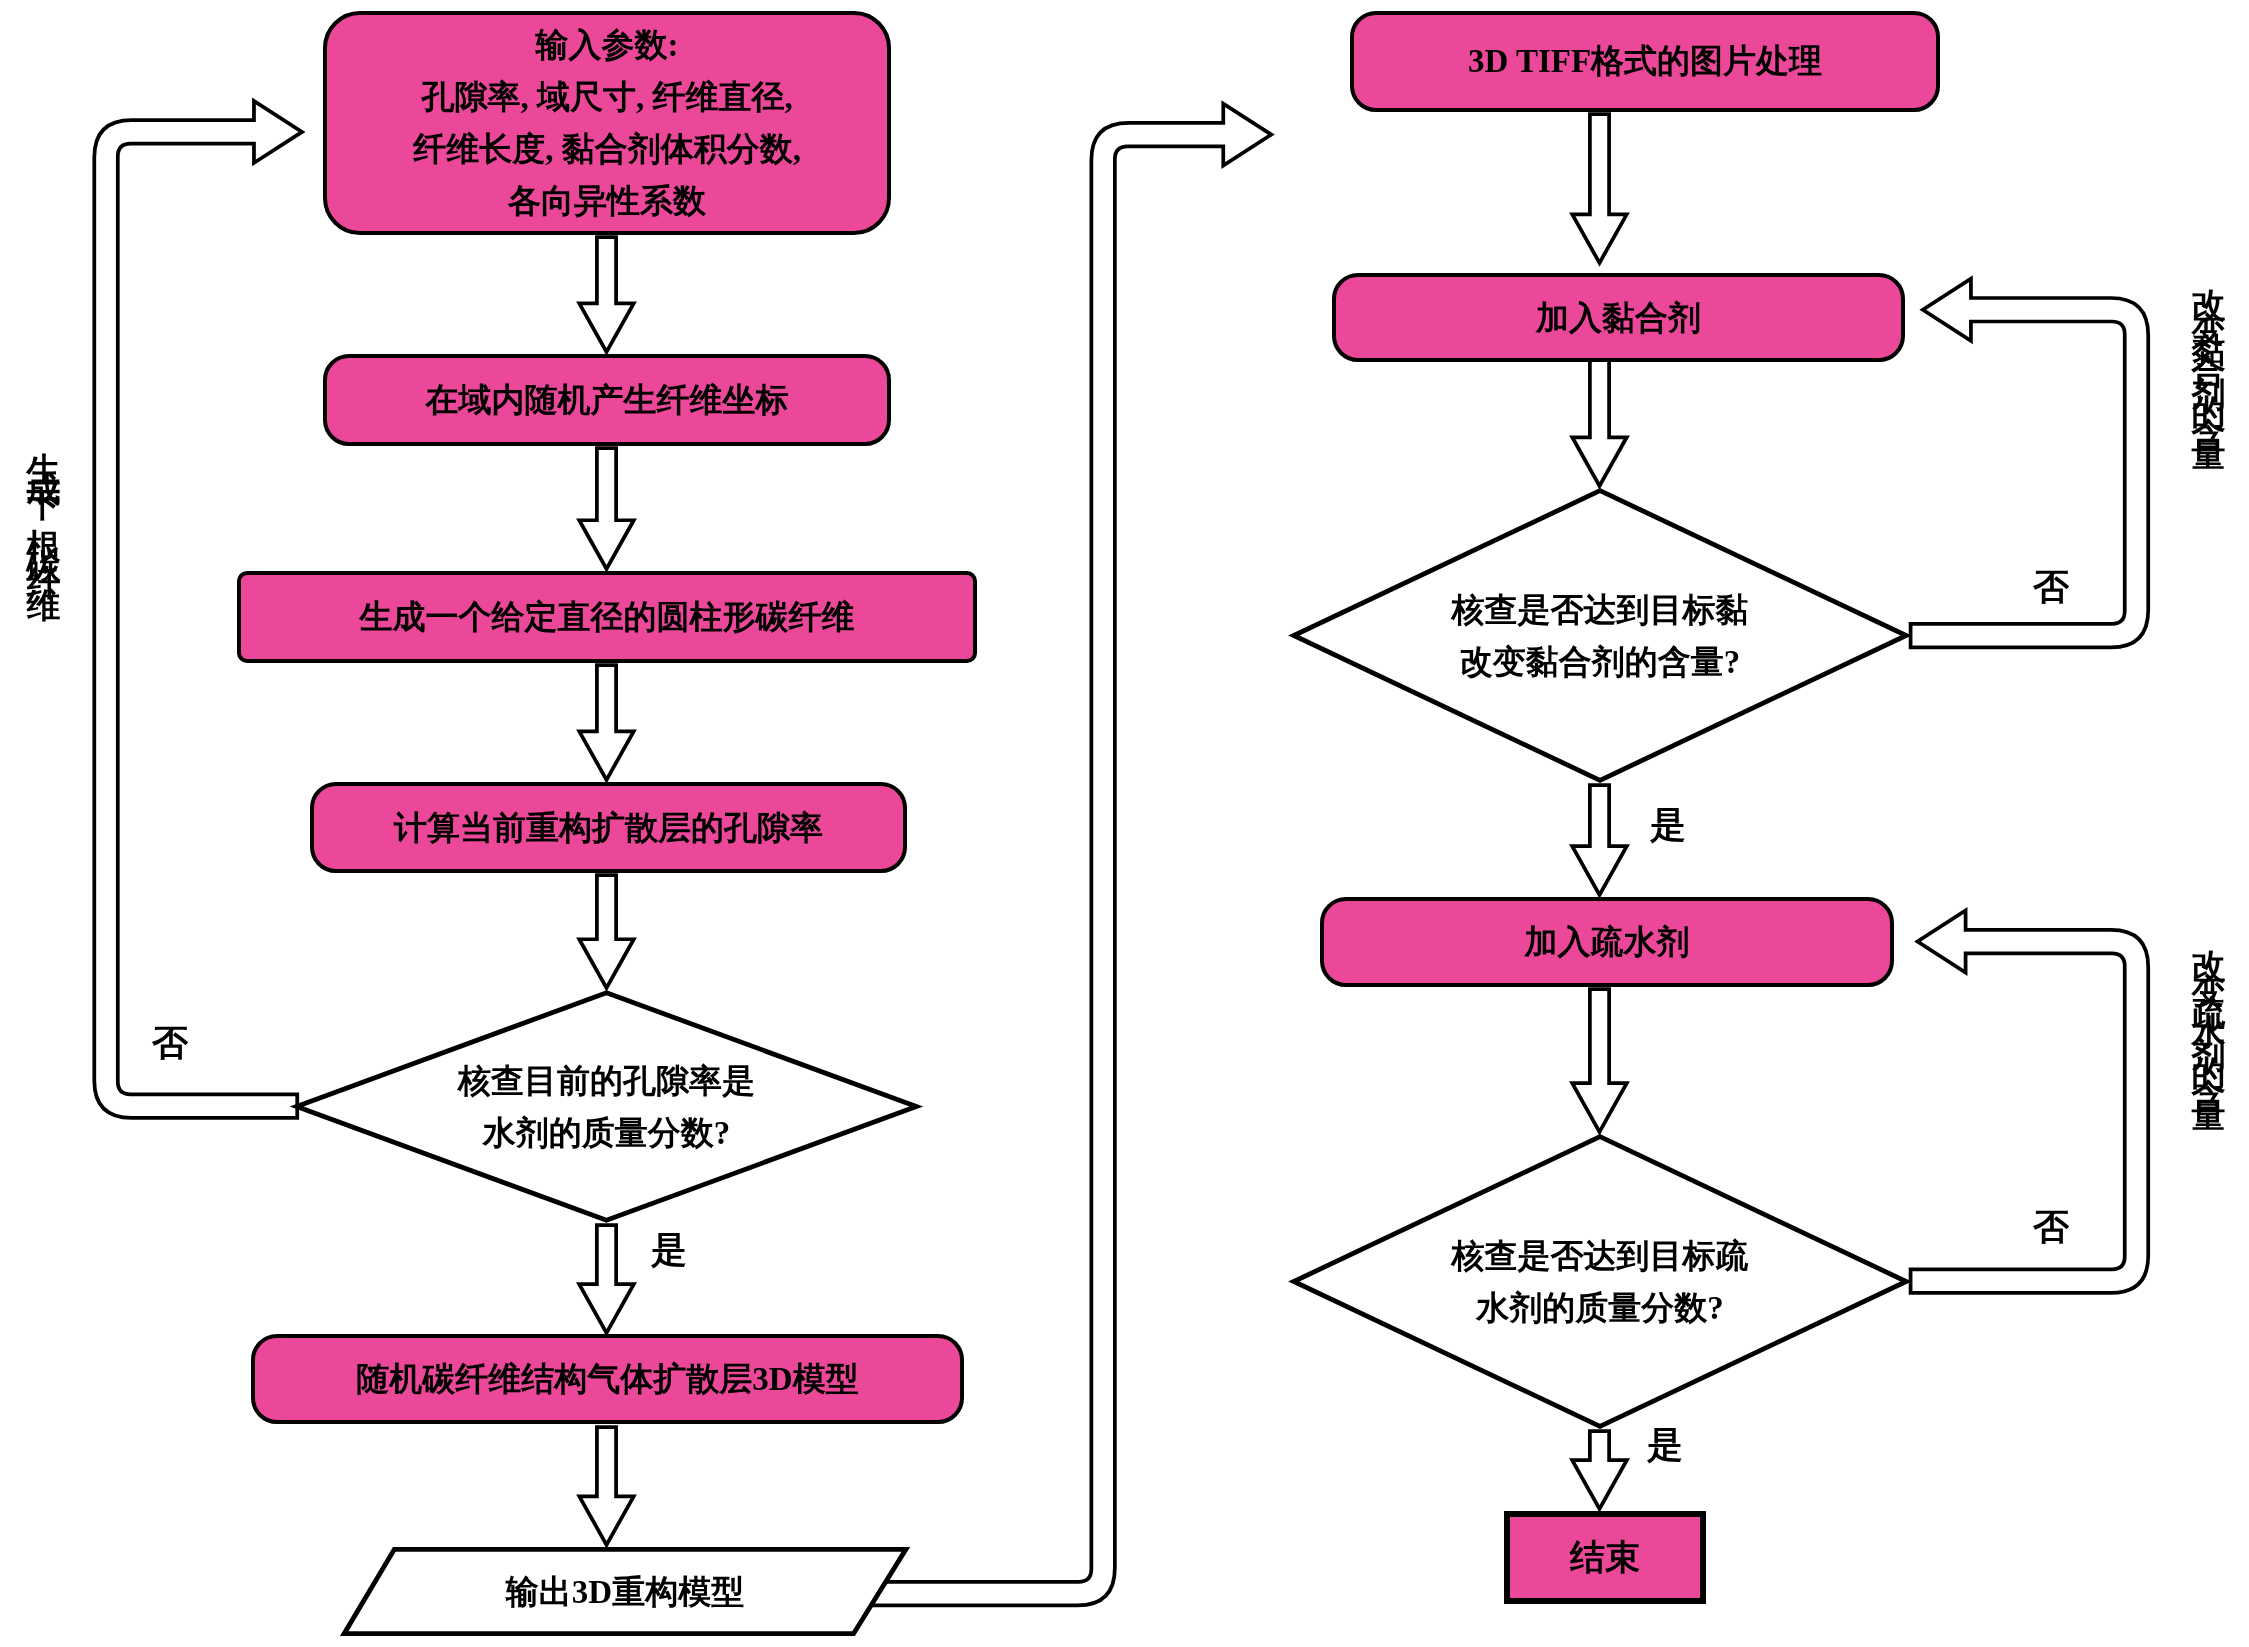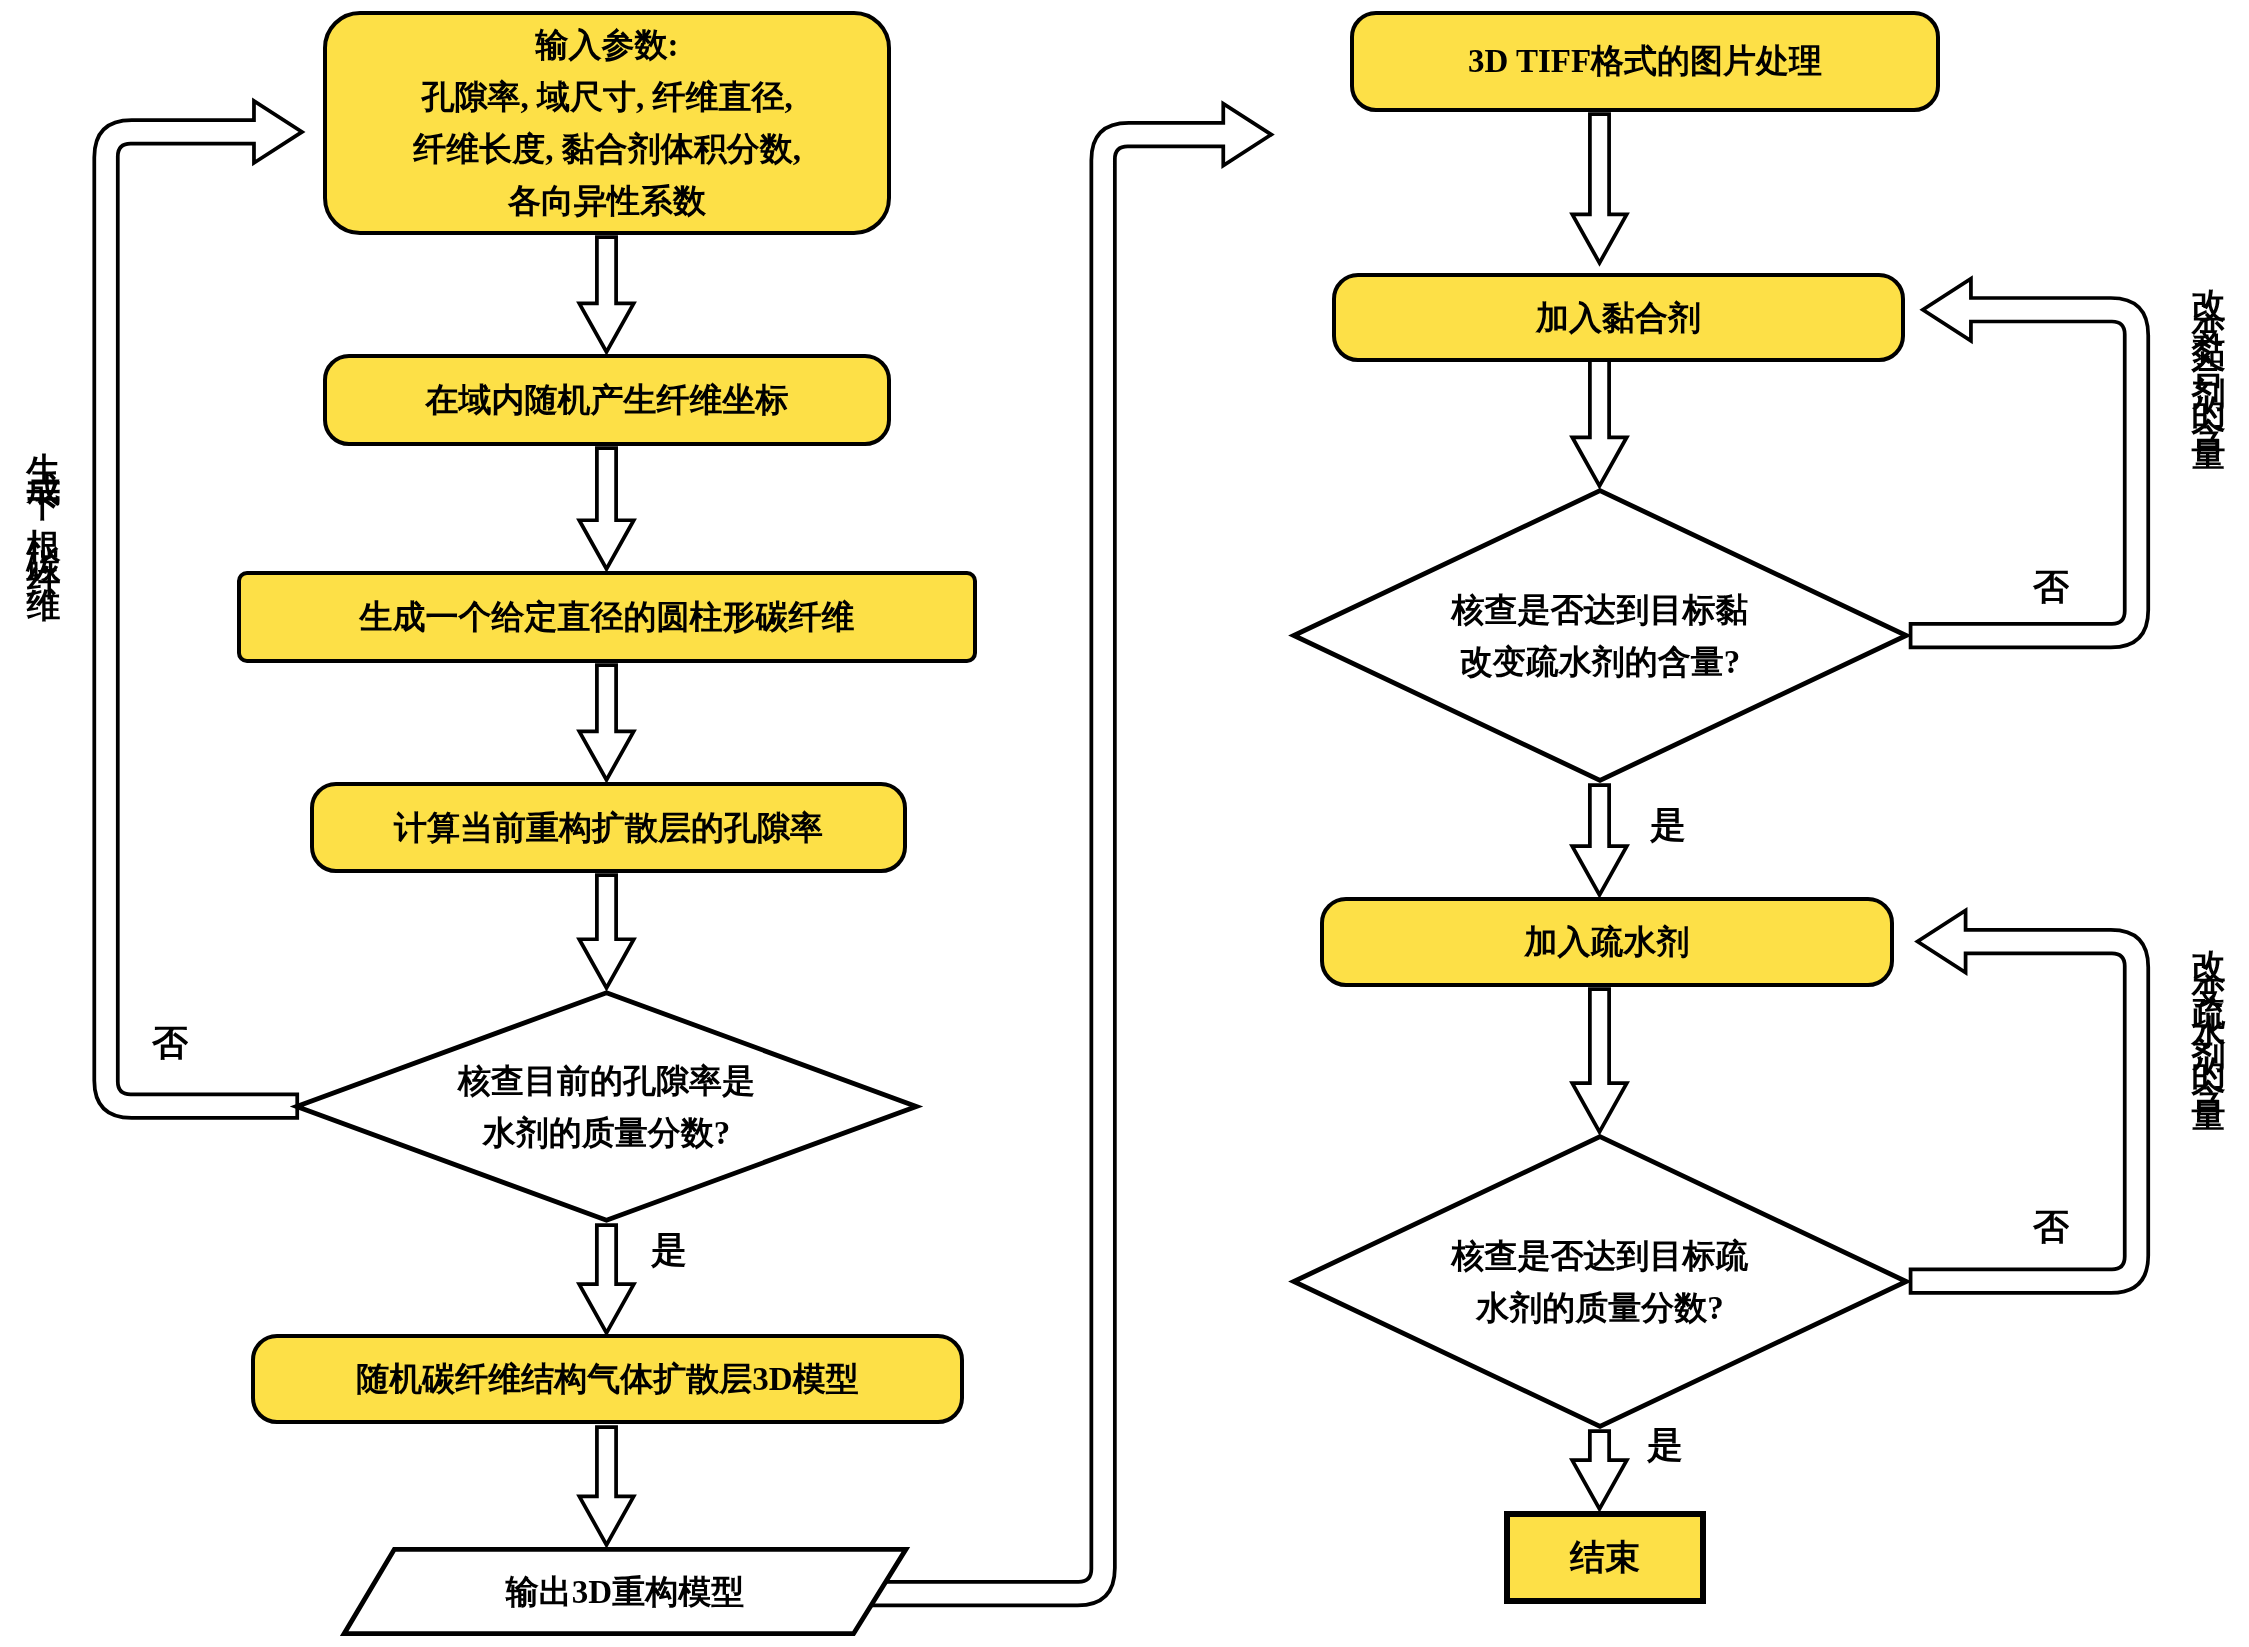--- a/index.html
+++ b/index.html
@@ -2,21 +2,21 @@
 <html style="font-size:8.5px"><head>
 <meta charset="utf-8">
 <style>
   html,body{margin:0;padding:0;background:#ffffff;}
   .canvas{
     position:relative;width:2250px;height:1647px;background:#ffffff;
     font-family:"Liberation Serif","DejaVu Serif",serif;
     font-weight:bold;color:#000;
   }
   .node{
-    position:absolute;box-sizing:border-box;background:#fde047;
+    position:absolute;box-sizing:border-box;background:#ec4899;
     border:4.8px solid #000;display:flex;flex-direction:column;
     align-items:center;justify-content:center;text-align:center;
     font-size:33px;line-height:52px;
   }
   .round{border-radius:26px;}
   .shape{position:absolute;overflow:visible;}
   .dtext{
     position:absolute;display:flex;flex-direction:column;align-items:center;
     justify-content:center;text-align:center;font-size:33px;line-height:52px;
     pointer-events:none;
@@ -118,21 +118,21 @@
 
   <div class="node round" style="left:1332px;top:265px;width:573px;height:89px;margin-top:8px;">
     <div>加入黏合剂</div>
   </div>
 
   <svg class="shape" style="left:1291px;top:488px;" width="618" height="295" viewBox="0 0 1156 552">
     <polygon points="578,5 1151,276 578,547 5,276" fill="#ffffff" stroke="#000000" stroke-width="9"></polygon>
   </svg>
   <div class="dtext" style="left:1291px;top:488px;width:618px;height:295px;">
     <div>核查是否达到目标黏</div>
-    <div>改变疏水剂的含量?</div>
+    <div>改变黏合剂的含量?</div>
   </div>
 
   <div class="node round" style="left:1320px;top:897px;width:574px;height:90px;">
     <div>加入疏水剂</div>
   </div>
 
   <svg class="shape" style="left:1291px;top:1134px;" width="618" height="295" viewBox="0 0 1156 552">
     <polygon points="578,5 1151,276 578,547 5,276" fill="#ffffff" stroke="#000000" stroke-width="9"></polygon>
   </svg>
   <div class="dtext" style="left:1291px;top:1134px;width:618px;height:295px;">

